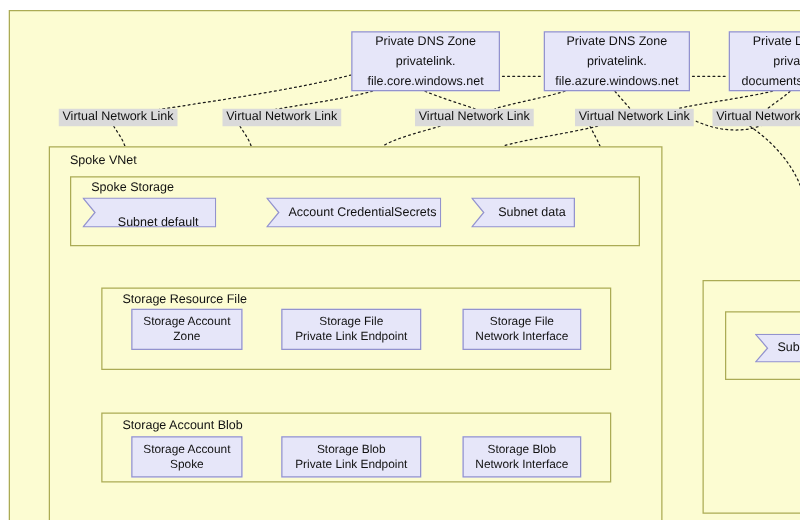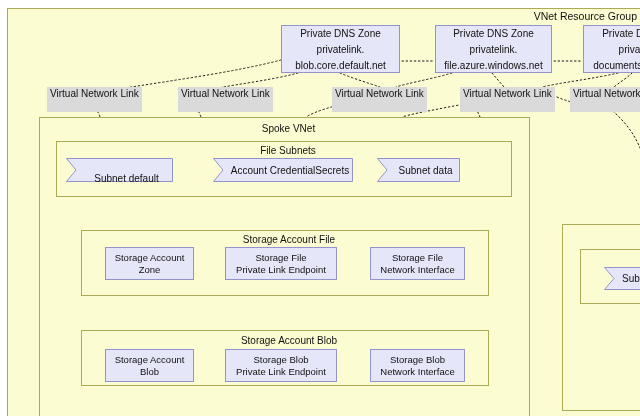--- a/index.html
+++ b/index.html
@@ -7,38 +7,37 @@
     position:relative;width:640px;height:416px;overflow:hidden;
     font-family:"Liberation Sans","DejaVu Sans",sans-serif;
     color:#111;background:#fff;
   }
   .ybox{position:absolute;background:#FCFCD2;border:1px solid #ABAB55;box-sizing:border-box;}
   .node{position:absolute;background:#E6E6F9;border:1px solid #9393CE;box-sizing:border-box;
         display:flex;align-items:center;justify-content:center;text-align:center;
         font-size:9.5px;line-height:11.5px;}
   .dns{font-size:10px;line-height:15px;padding-top:1px;display:block;}
   .vnl{position:absolute;background:#DADADA;font-size:10px;line-height:13px;
-       padding:0 3px;white-space:nowrap;height:25px;}
-  .grouptitle{position:absolute;left:4px;width:100%;text-align:center;font-size:10px;}
+       padding:0 3px;white-space:nowrap;height:14px;}
+  .grouptitle{position:absolute;left:16px;width:100%;text-align:left;font-size:10px;}
   .rgtitle{position:absolute;font-size:10.5px;}
   .subnet{position:absolute;}
   .subnet svg{position:absolute;left:0;top:0;}
   .subnet .lbl{position:absolute;left:14px;right:0;top:0;bottom:0;
        display:flex;align-items:center;justify-content:center;
        font-size:10px;white-space:nowrap;}
   #wires{position:absolute;left:0;top:0;pointer-events:none;}
   #wires path{fill:none;stroke:#1a1a1a;stroke-width:1;stroke-dasharray:1.5,2.6;stroke-linecap:round;}
 </style>
 </head>
 <body>
 
 <div id="stage">
 
   <div class="ybox" style="left:7px;top:8px;width:680px;height:430px;"></div>
-  <div class="rgtitle" style="top:10px;left:530px;width:107px;text-align:right;">VNet Resource Group</div>
 
   <svg id="wires" width="640" height="416">
     <path d="M281 60 C 235 72, 175 80, 125 88"></path>
     <path d="M298 73 C 272 80, 238 84, 218 88"></path>
     <path d="M340 73 C 352 78, 368 83, 380 87"></path>
     <path d="M452 73 C 432 79, 408 83, 396 87"></path>
     <path d="M492 73 C 496 78, 500 82, 504 87"></path>
     <path d="M618 73 C 592 79, 558 83, 542 87"></path>
     <path d="M632 73 C 627 78, 620 82, 614 87"></path>
     <path d="M402 61 L 433 61"></path>
@@ -49,21 +48,21 @@
     <path d="M478 101 C 452 107, 418 112, 402 117"></path>
     <path d="M472 101 C 475 107, 478 112, 480 117"></path>
     <path d="M557 97 C 577 106, 598 106, 612 99"></path>
     <path d="M600 101 C 616 112, 632 128, 640 148"></path>
   </svg>
 
   <div class="node" style="left:281px;top:25px;width:119px;height:48px;">
     <div>
       <span class="dns">Private DNS Zone</span>
       <span class="dns">privatelink.</span>
-      <span class="dns">blob.core.default.net</span>
+      <span class="dns">file.core.windows.net</span>
     </div>
   </div>
   <div class="node" style="left:435px;top:25px;width:117px;height:48px;">
     <div>
       <span class="dns">Private DNS Zone</span>
       <span class="dns">privatelink.</span>
       <span class="dns">file.azure.windows.net</span>
     </div>
   </div>
   <div class="node" style="left:583px;top:25px;width:119px;height:48px;">
@@ -77,21 +76,21 @@
   <div class="vnl" style="left:47px;top:87px;">Virtual Network Link</div>
   <div class="vnl" style="left:178px;top:87px;">Virtual Network Link</div>
   <div class="vnl" style="left:332px;top:87px;">Virtual Network Link</div>
   <div class="vnl" style="left:460px;top:87px;">Virtual Network Link</div>
   <div class="vnl" style="left:570px;top:87px;">Virtual Network Link</div>
 
   <div class="ybox" style="left:39px;top:117px;width:491px;height:312px;">
     <div class="grouptitle" style="top:5px;">Spoke VNet</div>
 
     <div class="ybox" style="left:16px;top:23px;width:456px;height:56px;">
-      <div class="grouptitle" style="top:3px;">File Subnets</div>
+      <div class="grouptitle" style="top:3px;">Spoke Storage</div>
 
       <div class="subnet" style="left:9px;top:16px;width:107px;height:40px;">
         <svg width="107" height="24">
           <polygon points="0.5,0.5 106.5,0.5 106.5,23.5 0.5,23.5 10,12" fill="#E6E6F9" stroke="#9393CE"></polygon>
         </svg>
         <span class="lbl">Subnet default</span>
       </div>
       <div class="subnet" style="left:156px;top:16px;width:140px;height:24px;">
         <svg width="140" height="24">
           <polygon points="0.5,0.5 139.5,0.5 139.5,23.5 0.5,23.5 10,12" fill="#E6E6F9" stroke="#9393CE"></polygon>
@@ -100,21 +99,21 @@
       </div>
       <div class="subnet" style="left:320px;top:16px;width:83px;height:24px;">
         <svg width="83" height="24">
           <polygon points="0.5,0.5 82.5,0.5 82.5,23.5 0.5,23.5 10,12" fill="#E6E6F9" stroke="#9393CE"></polygon>
         </svg>
         <span class="lbl">Subnet data</span>
       </div>
     </div>
 
     <div class="ybox" style="left:41px;top:112px;width:408px;height:66px;">
-      <div class="grouptitle" style="top:3px;">Storage Account File</div>
+      <div class="grouptitle" style="top:3px;">Storage Resource File</div>
       <div class="node" style="left:23px;top:16px;width:89px;height:33px;">
         <div>
           <span style="display:block">Storage Account</span>
           <span style="display:block">Zone</span>
         </div>
       </div>
       <div class="node" style="left:143px;top:16px;width:112px;height:33px;">
         <div>
           <span style="display:block">Storage File</span>
           <span style="display:block">Private Link Endpoint</span>
@@ -126,21 +125,21 @@
           <span style="display:block">Network Interface</span>
         </div>
       </div>
     </div>
 
     <div class="ybox" style="left:41px;top:212px;width:408px;height:56px;">
       <div class="grouptitle" style="top:4px;">Storage Account Blob</div>
       <div class="node" style="left:23px;top:18px;width:89px;height:33px;">
         <div>
           <span style="display:block">Storage Account</span>
-          <span style="display:block">Blob</span>
+          <span style="display:block">Spoke</span>
         </div>
       </div>
       <div class="node" style="left:143px;top:18px;width:112px;height:33px;">
         <div>
           <span style="display:block">Storage Blob</span>
           <span style="display:block">Private Link Endpoint</span>
         </div>
       </div>
       <div class="node" style="left:288px;top:18px;width:95px;height:33px;">
         <div>

